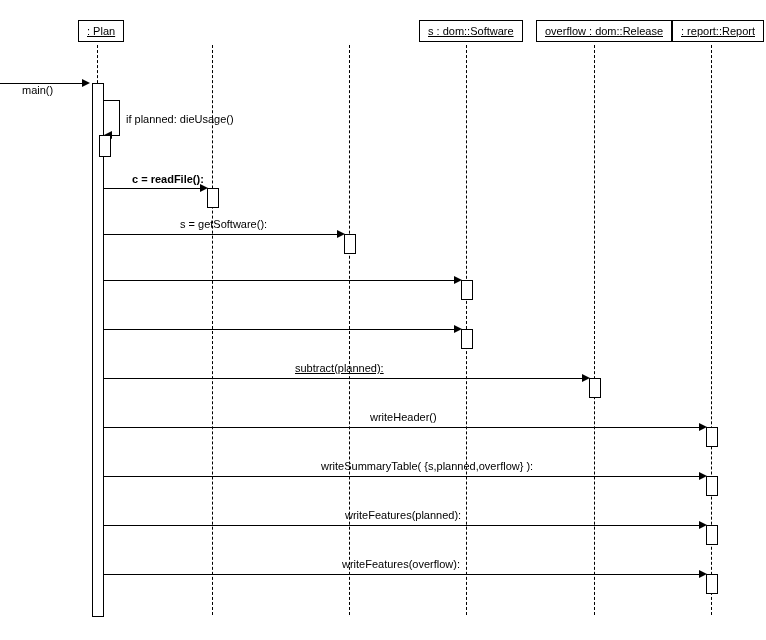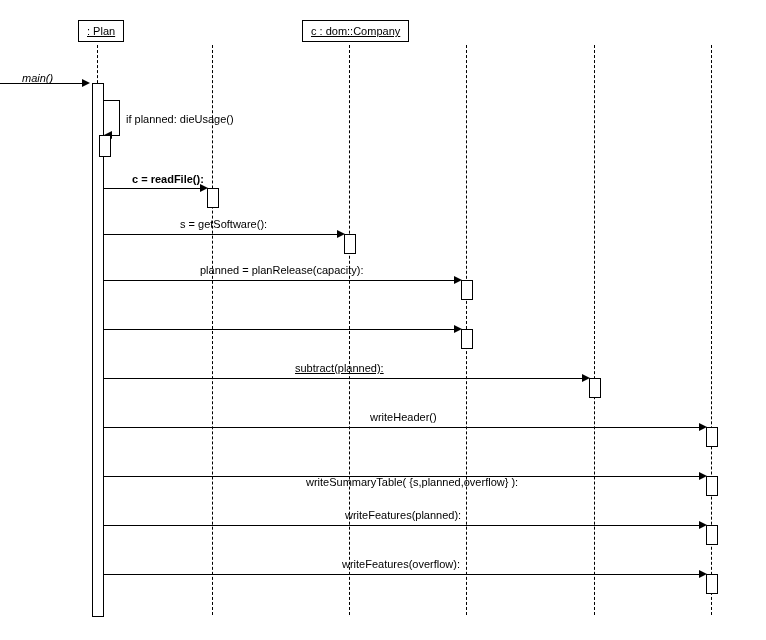--- a/index.html
+++ b/index.html
@@ -65,30 +65,32 @@
   }
   .self-loop-v1 { position:absolute; border-left:1px solid #000; width:0; }
   .self-loop-h { position:absolute; border-top:1px solid #000; height:0; }
 </style>
 </head>
 <body>
 
 <div class="diagram">
 
   <div class="participant-box" style="left:78px;"><span>: Plan</span></div>
-  <div class="participant-box" style="left:302px;"><span>c : dom::Company</span></div>
+  <div class="participant-box" style="left:419px;"><span>s : dom::Software</span></div>
+  <div class="participant-box" style="left:536px;"><span>overflow : dom::Release</span></div>
+  <div class="participant-box" style="left:672px;"><span>: report::Report</span></div>
 
   <div class="lifeline" style="left:97px;"></div>
   <div class="lifeline" style="left:212px;"></div>
   <div class="lifeline" style="left:349px;"></div>
   <div class="lifeline" style="left:466px;"></div>
   <div class="lifeline" style="left:594px;"></div>
   <div class="lifeline" style="left:711px;"></div>
 
-  <div class="main-entry-label" style="left:22px; top:72px;font-style:italic;">main()</div>
+  <div class="main-entry-label" style="left:22px; top:84px;">main()</div>
   <div class="main-entry" style="left:0; top:83px; width:82px;"></div>
   <div class="arrow-head-right" style="left:82px; top:79px;"></div>
 
   <div class="activation" style="left:92px; top:83px; height:532px;"></div>
 
   <div class="msg-label" style="left:126px; top:113px;">if planned: dieUsage()</div>
   <div class="self-loop-h" style="left:104px; top:100px; width:15px;"></div>
   <div class="self-loop-v1" style="left:119px; top:100px; height:35px;"></div>
   <div class="self-loop-h" style="left:112px; top:135px; width:8px;"></div>
   <div class="arrow-head-right" style="left:104px; top:131px; transform:scaleX(-1);"></div>
@@ -97,40 +99,39 @@
   <div class="msg-label" style="left:132px; top:173px;font-weight:bold;">c = readFile():</div>
   <div class="msg-line" style="left:104px; top:188px; width:98px;"></div>
   <div class="arrow-head-right" style="left:200px; top:184px;"></div>
   <div class="activation" style="left:207px; top:188px; height:18px;"></div>
 
   <div class="msg-label" style="left:180px; top:218px;">s = getSoftware():</div>
   <div class="msg-line" style="left:104px; top:234px; width:235px;"></div>
   <div class="arrow-head-right" style="left:337px; top:230px;"></div>
   <div class="activation" style="left:344px; top:234px; height:18px;"></div>
 
-  <div class="msg-label" style="left:200px; top:264px;">planned = planRelease(capacity):</div>
   <div class="msg-line" style="left:104px; top:280px; width:352px;"></div>
   <div class="arrow-head-right" style="left:454px; top:276px;"></div>
   <div class="activation" style="left:461px; top:280px; height:18px;"></div>
 
   <div class="msg-line" style="left:104px; top:329px; width:352px;"></div>
   <div class="arrow-head-right" style="left:454px; top:325px;"></div>
   <div class="activation" style="left:461px; top:329px; height:18px;"></div>
 
   <div class="msg-label" style="left:295px; top:362px;text-decoration:underline;">subtract(planned):</div>
   <div class="msg-line" style="left:104px; top:378px; width:480px;"></div>
   <div class="arrow-head-right" style="left:582px; top:374px;"></div>
   <div class="activation" style="left:589px; top:378px; height:18px;"></div>
 
   <div class="msg-label" style="left:370px; top:411px;">writeHeader()</div>
   <div class="msg-line" style="left:104px; top:427px; width:597px;"></div>
   <div class="arrow-head-right" style="left:699px; top:423px;"></div>
   <div class="activation" style="left:706px; top:427px; height:18px;"></div>
 
-  <div class="msg-label" style="left:306px; top:460px;margin-top:16px;">writeSummaryTable( {s,planned,overflow} ):</div>
+  <div class="msg-label" style="left:321px; top:460px;">writeSummaryTable( {s,planned,overflow} ):</div>
   <div class="msg-line" style="left:104px; top:476px; width:597px;"></div>
   <div class="arrow-head-right" style="left:699px; top:472px;"></div>
   <div class="activation" style="left:706px; top:476px; height:18px;"></div>
 
   <div class="msg-label" style="left:345px; top:509px;">writeFeatures(planned):</div>
   <div class="msg-line" style="left:104px; top:525px; width:597px;"></div>
   <div class="arrow-head-right" style="left:699px; top:521px;"></div>
   <div class="activation" style="left:706px; top:525px; height:18px;"></div>
 
   <div class="msg-label" style="left:342px; top:558px;">writeFeatures(overflow):</div>

